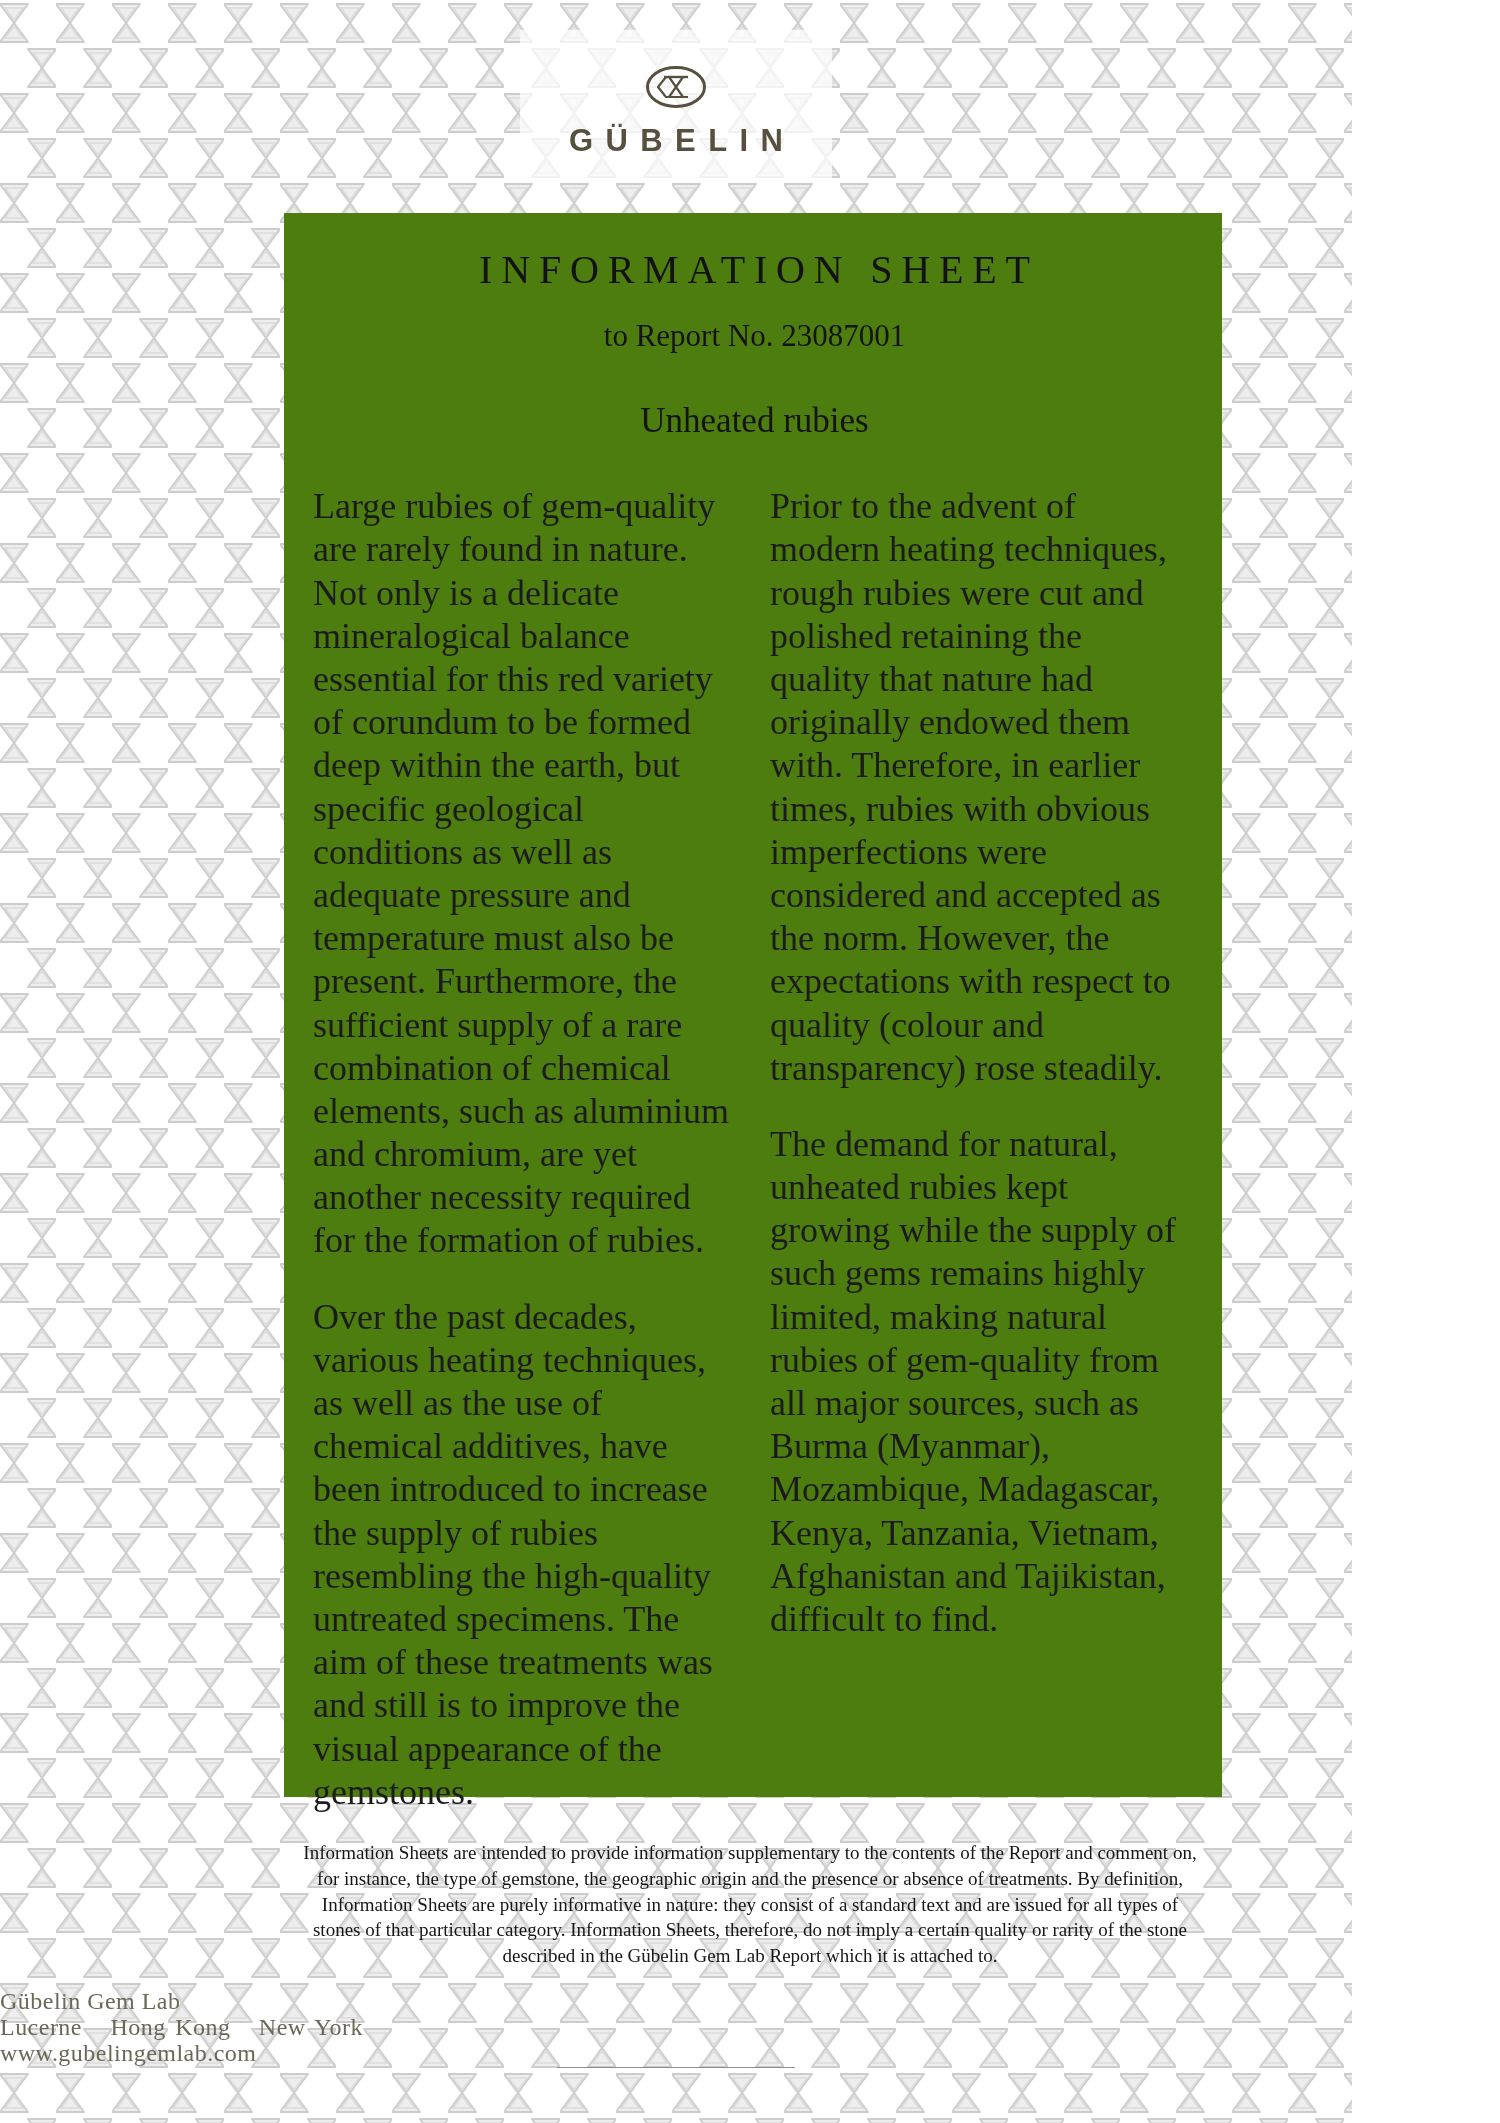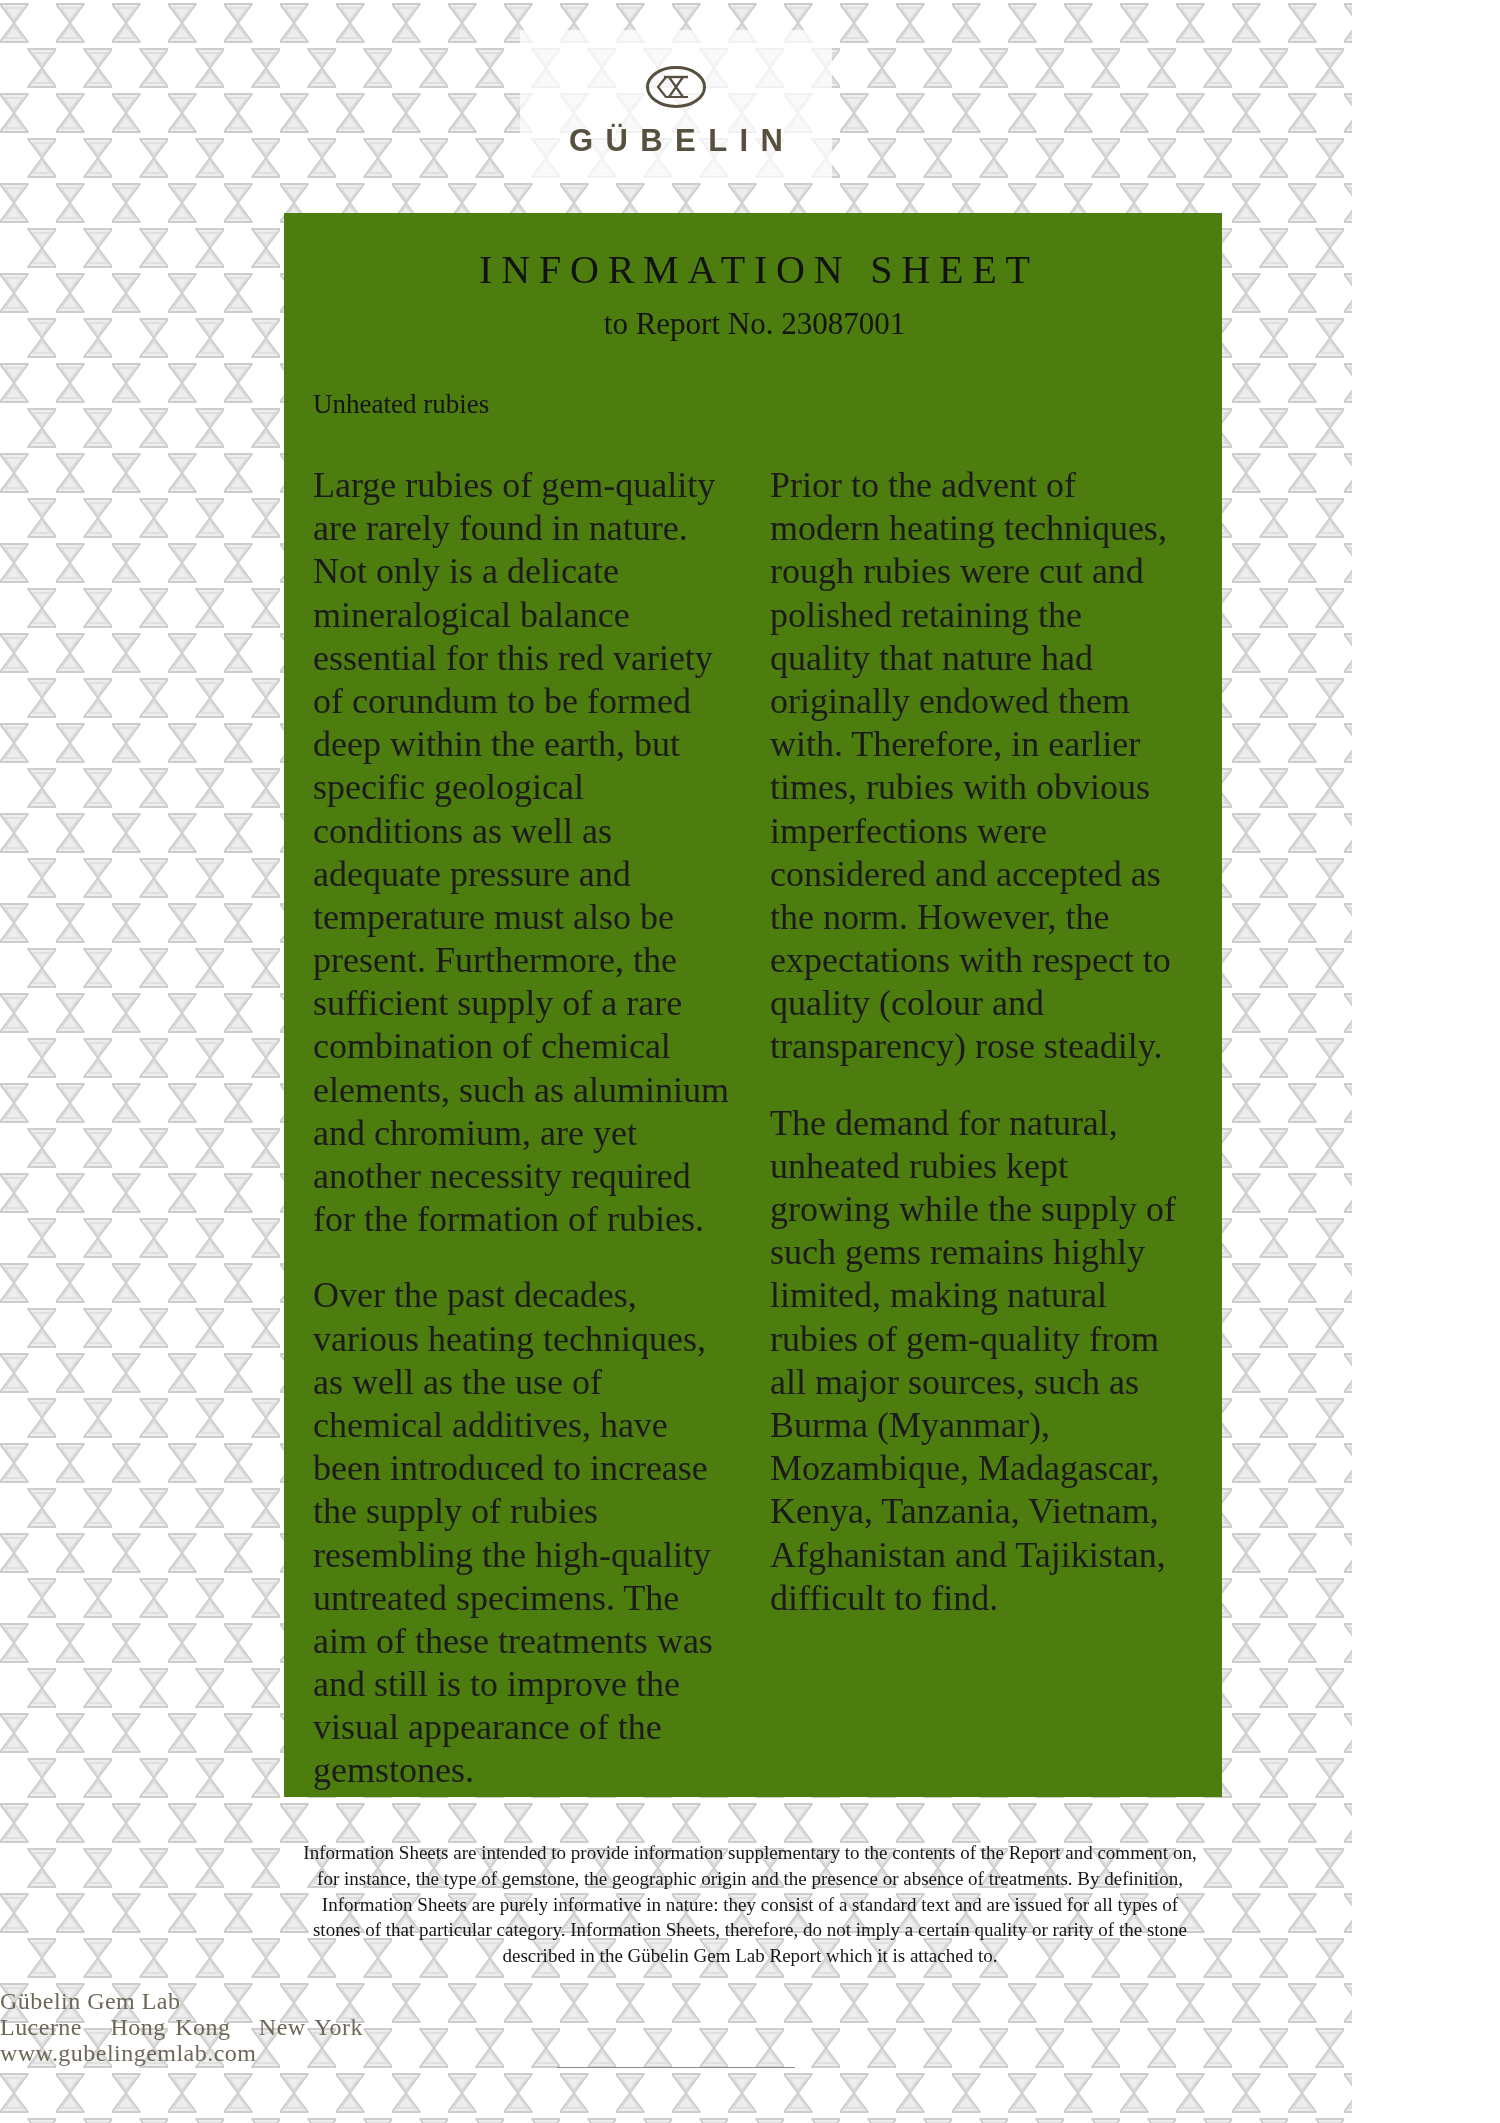--- a/index.html
+++ b/index.html
@@ -40,26 +40,26 @@
     box-sizing: border-box;
     padding: 34px 26px 0 29px;
   }
   .title {
     margin: 0; text-align: center;
     font-size: 40px; font-weight: 400;
     letter-spacing: 0.22em; text-indent: 0.22em;
     line-height: 1.15; color: #121212;
   }
   .subtitle {
-    margin-top: 13px; text-align: center;
+    margin-top: 25px; text-align: center;
     font-size: 31px; color: #141414;
   }
   .doc-heading {
-    margin: 47px 0 0 0; 
-    font-size: 27px; font-weight: 400; line-height: 1.15; color: #141414;
+    margin: 47px 0 0 0; text-align: center;
+    font-size: 35px; font-weight: 400; line-height: 1.15; color: #141414;
   }
   .columns {
     display: flex; gap: 37px; margin-top: 44px;
   }
   .col { width: 420px; font-size: 36px; line-height: 1.2; color: #1b1b1b; }
   .col p { margin: 0; }
   .col p + p { margin-top: 33px; }
 
   .disclaimer {
     position: absolute; top: 1840px; left: 300px; width: 900px;

